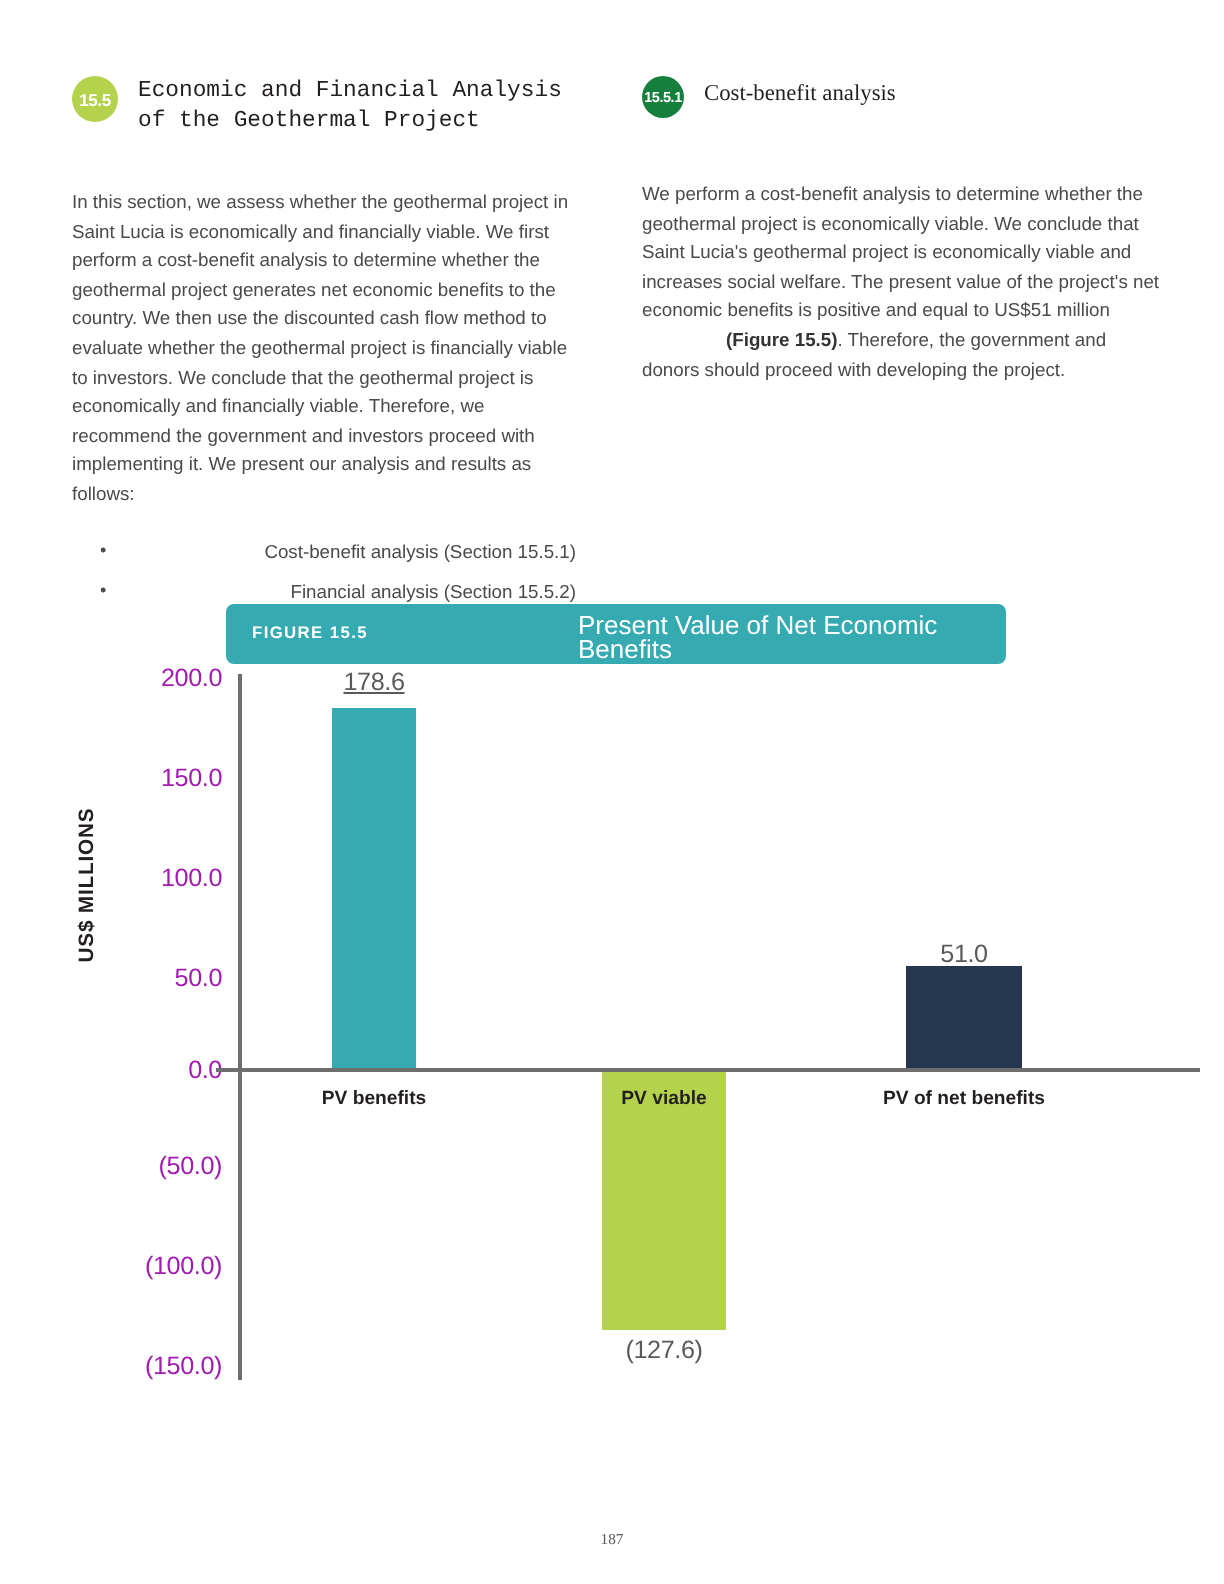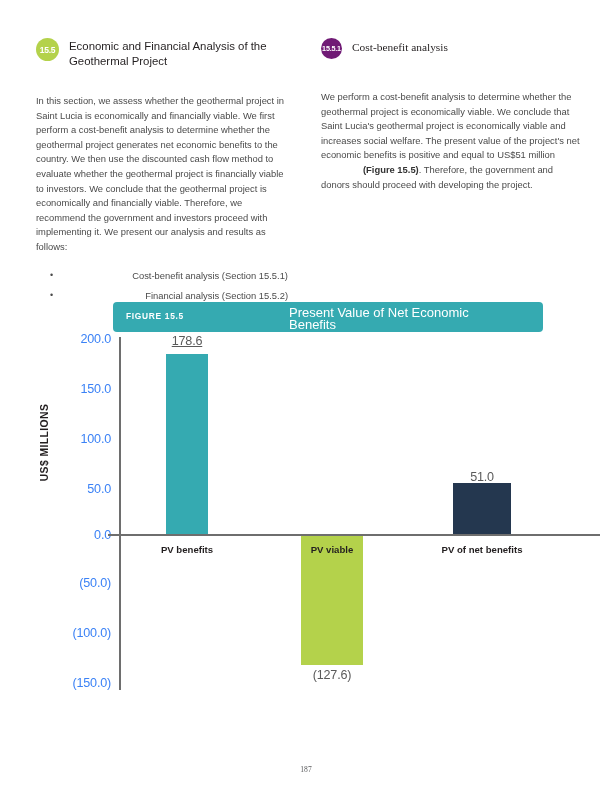--- a/index.html
+++ b/index.html
@@ -46,25 +46,25 @@
     color: #ffffff;
     letter-spacing: -0.2px;
   }
   .badge-green {
     width: 23px; height: 23px;
     background: #b4d24b;
     font-size: 8.5px;
   }
   .badge-navy {
     width: 21px; height: 21px;
-    background: #701a75;
+    background: #15803d;
     font-size: 7.2px;
   }
   .sec-title {
-    font-family: Liberation Sans, sans-serif;
+    font-family: Liberation Mono, monospace;
     color: #231f20;
     font-size: 11.4px;
     line-height: 14.5px;
     padding-left: 33px;
     padding-top: 1px;
     font-weight: normal;
   }
   .sec-title-sub {
     font-family: "Liberation Serif", serif;
     color: #231f20;
@@ -107,21 +107,20 @@
 
   
   .fig-banner {
     position: absolute;
     left: 113px;
     top: 302px;
     width: 390px;
     height: 30px;
     background: #35aab1;
     border-radius: 4px;
-    padding-left: 40px;
   }
   .fig-label {
     position: absolute;
     left: 13px;
     top: 9px;
     color: #ffffff;
     font-size: 8.4px;
     font-weight: bold;
     letter-spacing: 0.7px;
   }
@@ -171,21 +170,21 @@
     font-weight: bold;
     letter-spacing: 0.4px;
     color: #231f20;
   }
   .ytick {
     position: absolute;
     right: 0;
     width: 100px;
     text-align: right;
     font-size: 12.6px;
-    color: #3b82f6;
+    color: #a21caf;
     letter-spacing: -0.2px;
   }
   .ytick-wrap {
     position: absolute;
     left: 3px;
     top: 0;
     width: 108px;
     height: 358px;
   }
 

